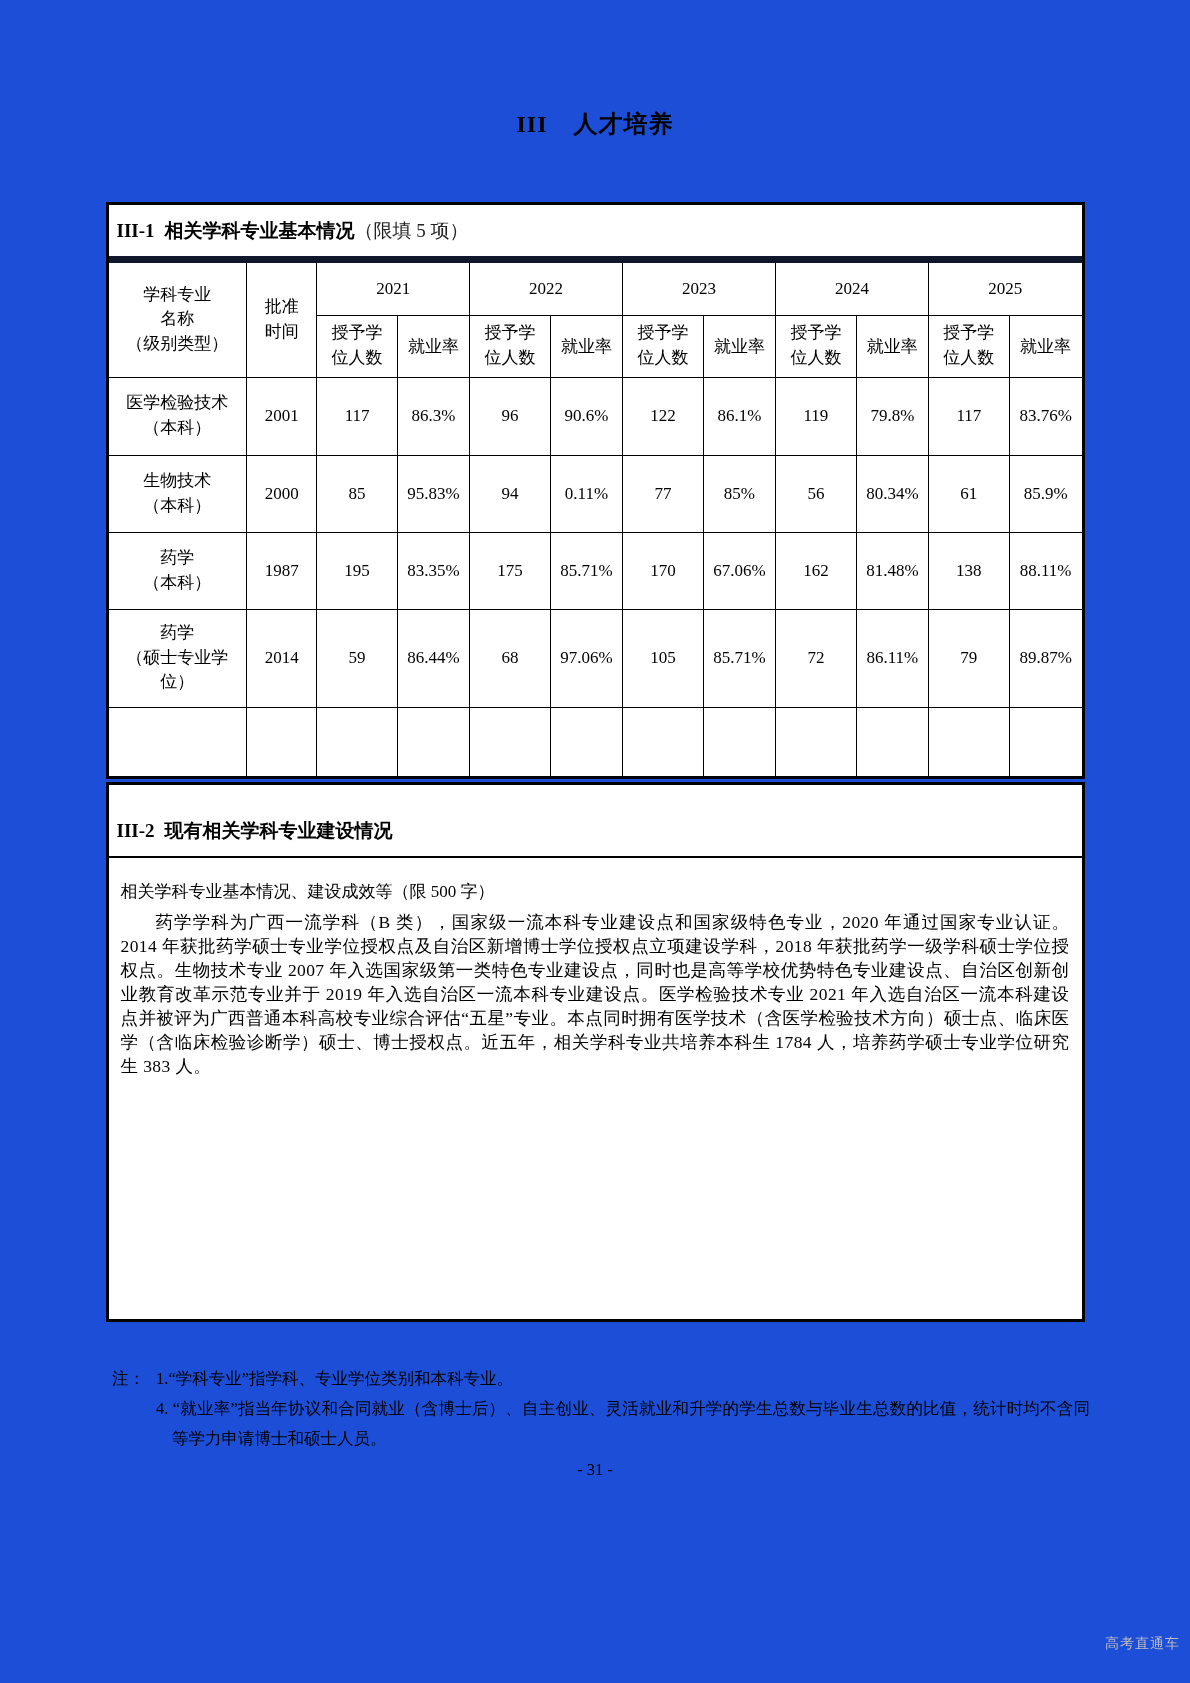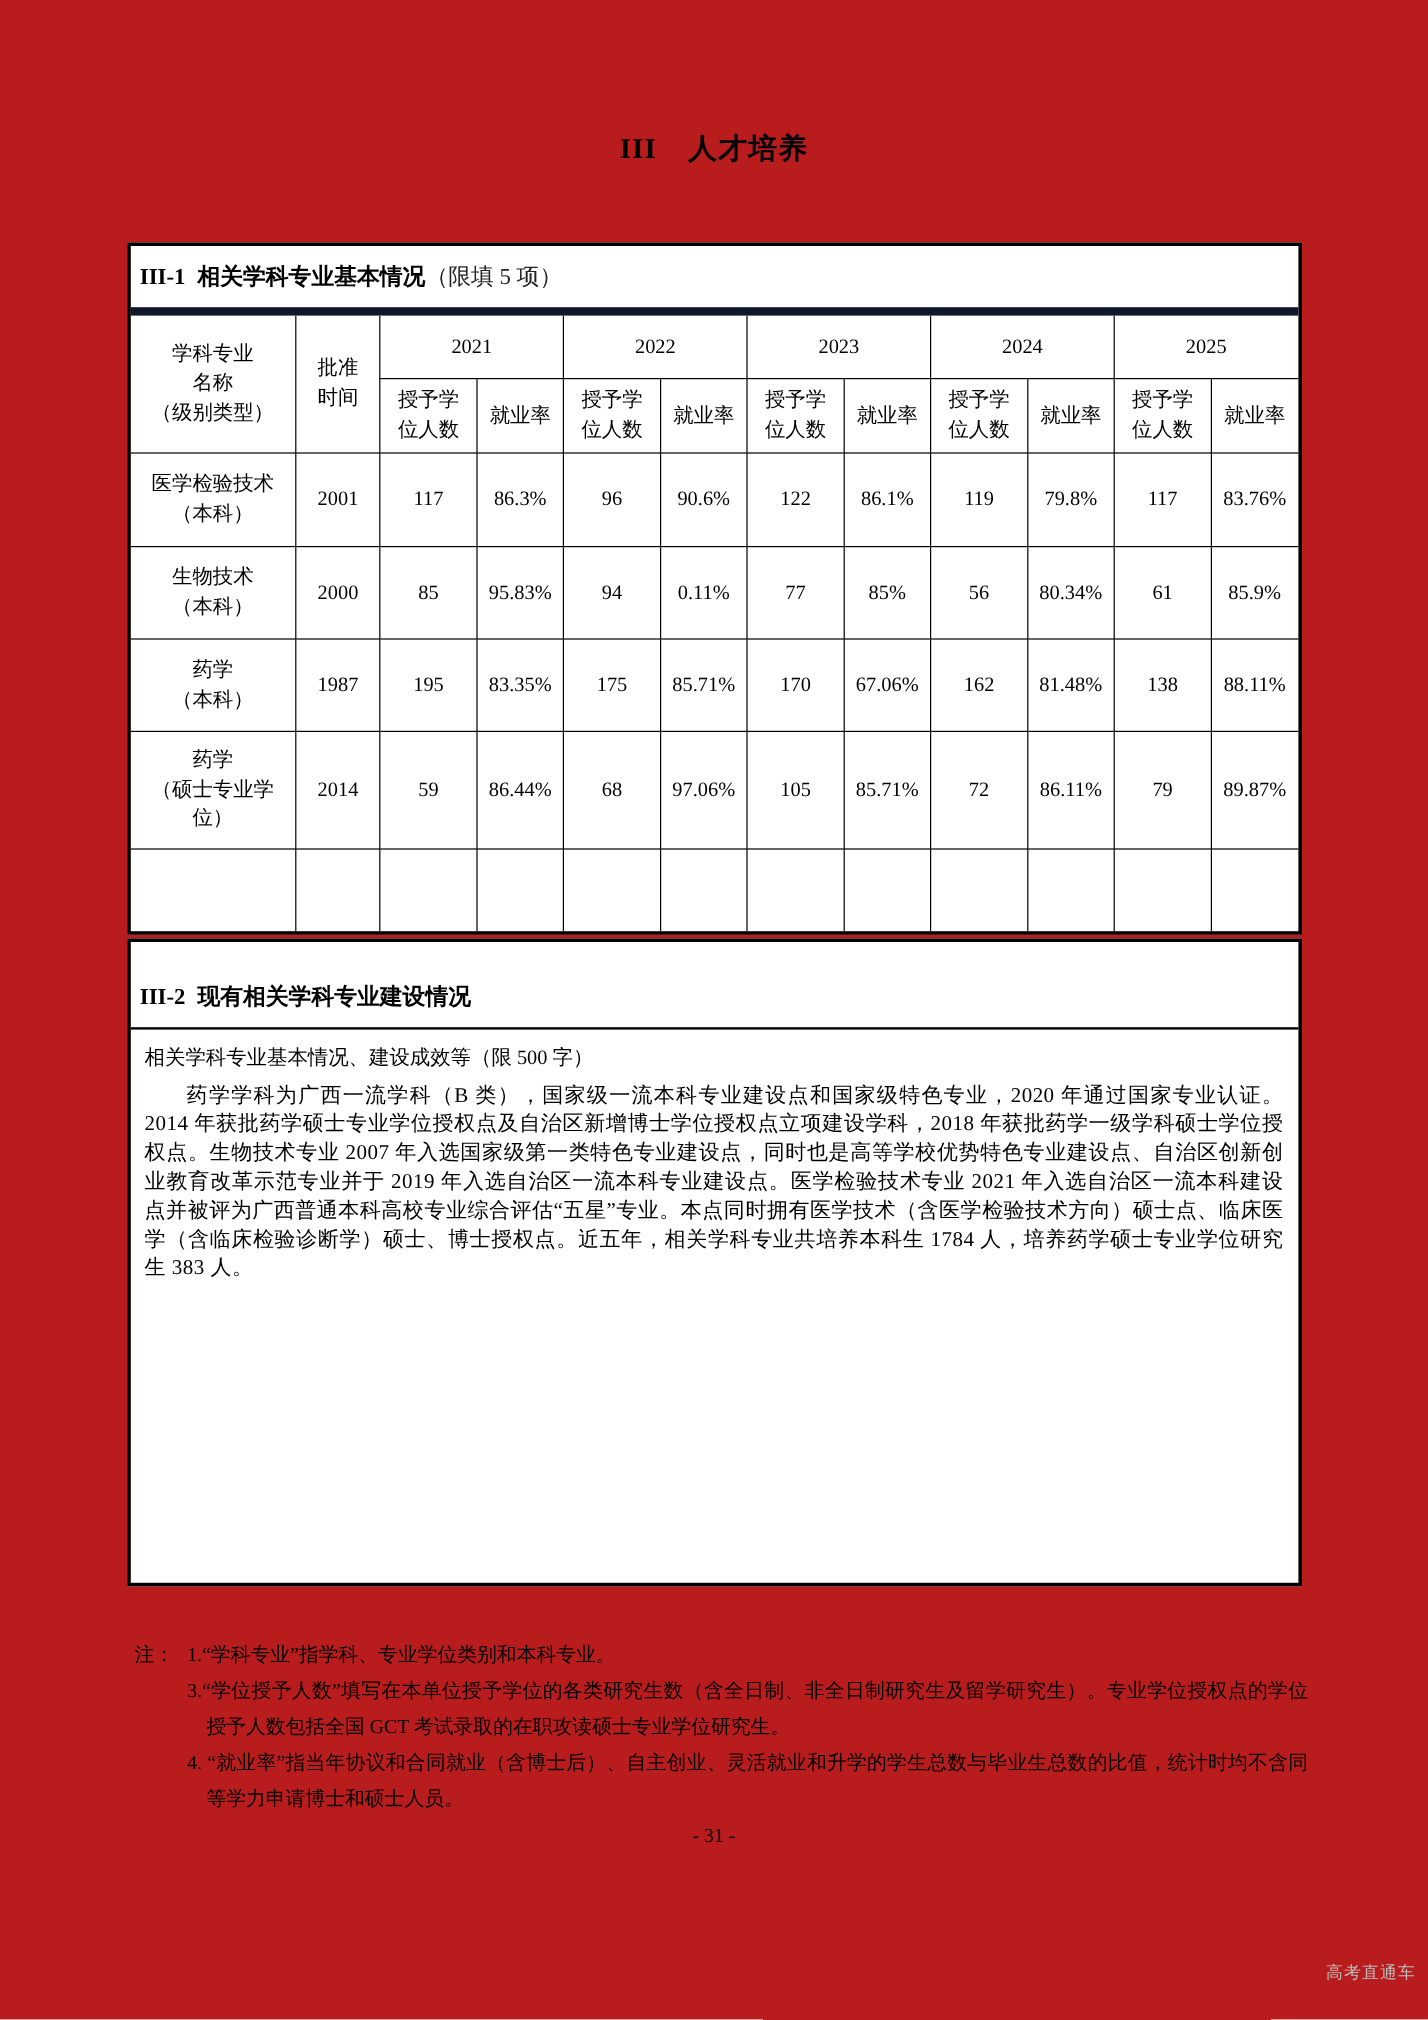--- a/index.html
+++ b/index.html
@@ -2,21 +2,21 @@
 <html lang="zh"><head>
 <meta charset="utf-8">
 <style>
   * { margin: 0; padding: 0; box-sizing: border-box; }
   html, body { background: #ffffff; }
   .page {
     position: relative;
     width: 1190px;
     height: 1683px;
     margin: 0 auto;
-    background: #b91c1c;
+    background: #1d4ed8;
     color: #000;
     font-family: "Liberation Serif", "DejaVu Serif", serif;
     overflow: hidden;
   }
   .doc-title {
     padding-top: 108px;
     text-align: center;
     font-size: 24px;
     font-weight: bold;
     letter-spacing: 1px;
@@ -57,21 +57,21 @@
   
   table.grid tr > td:first-child { border-left: 0; }
   table.grid tr > td:last-child  { border-right: 0; }
   table.grid tr:first-child > td { border-top: 0; }
   table.grid tr:last-child  > td { border-bottom: 0; }
 
   .pre { white-space: pre-line; line-height: 1.45; }
   .year-cell { font-size: 18px; }
 
   .sec2-head { border-bottom: 2px solid #000; margin-top: 20px; }
-  .sec2-body { padding: 10px 12px; }
+  .sec2-body { padding: 20px 12px; }
   .sec2-label { font-size: 17px; line-height: 28px; }
   .sec2-paragraph {
     margin-top: 4px;
     font-size: 17.5px;
     line-height: 24px;
     text-align: justify;
     text-indent: 2em;
     letter-spacing: 0.4px;
   }
 
@@ -253,21 +253,20 @@
     <div class="sec2-body">
       <div class="sec2-label">相关学科专业基本情况、建设成效等（限 500 字）</div>
       <div class="sec2-paragraph">药学学科为广西一流学科（B 类），国家级一流本科专业建设点和国家级特色专业，2020 年通过国家专业认证。2014 年获批药学硕士专业学位授权点及自治区新增博士学位授权点立项建设学科，2018 年获批药学一级学科硕士学位授权点。生物技术专业 2007 年入选国家级第一类特色专业建设点，同时也是高等学校优势特色专业建设点、自治区创新创业教育改革示范专业并于 2019 年入选自治区一流本科专业建设点。医学检验技术专业 2021 年入选自治区一流本科建设点并被评为广西普通本科高校专业综合评估“五星”专业。本点同时拥有医学技术（含医学检验技术方向）硕士点、临床医学（含临床检验诊断学）硕士、博士授权点。近五年，相关学科专业共培养本科生 1784 人，培养药学硕士专业学位研究生 383 人。</div>
     </div>
   </div>
 
   <div class="notes">
     <div class="notes-prefix">注：</div>
     <div class="notes-list">
       <div class="note-item">1.“学科专业”指学科、专业学位类别和本科专业。</div>
-      <div class="note-item">3.“学位授予人数”填写在本单位授予学位的各类研究生数（含全日制、非全日制研究生及留学研究生）。专业学位授权点的学位授予人数包括全国 GCT 考试录取的在职攻读硕士专业学位研究生。</div>
       <div class="note-item">4. “就业率”指当年协议和合同就业（含博士后）、自主创业、灵活就业和升学的学生总数与毕业生总数的比值，统计时均不含同等学力申请博士和硕士人员。</div>
     </div>
   </div>
 
   <div class="page-number">- 31 -</div>
 
   <div class="watermark">高考直通车</div>
 
 </div>
 

